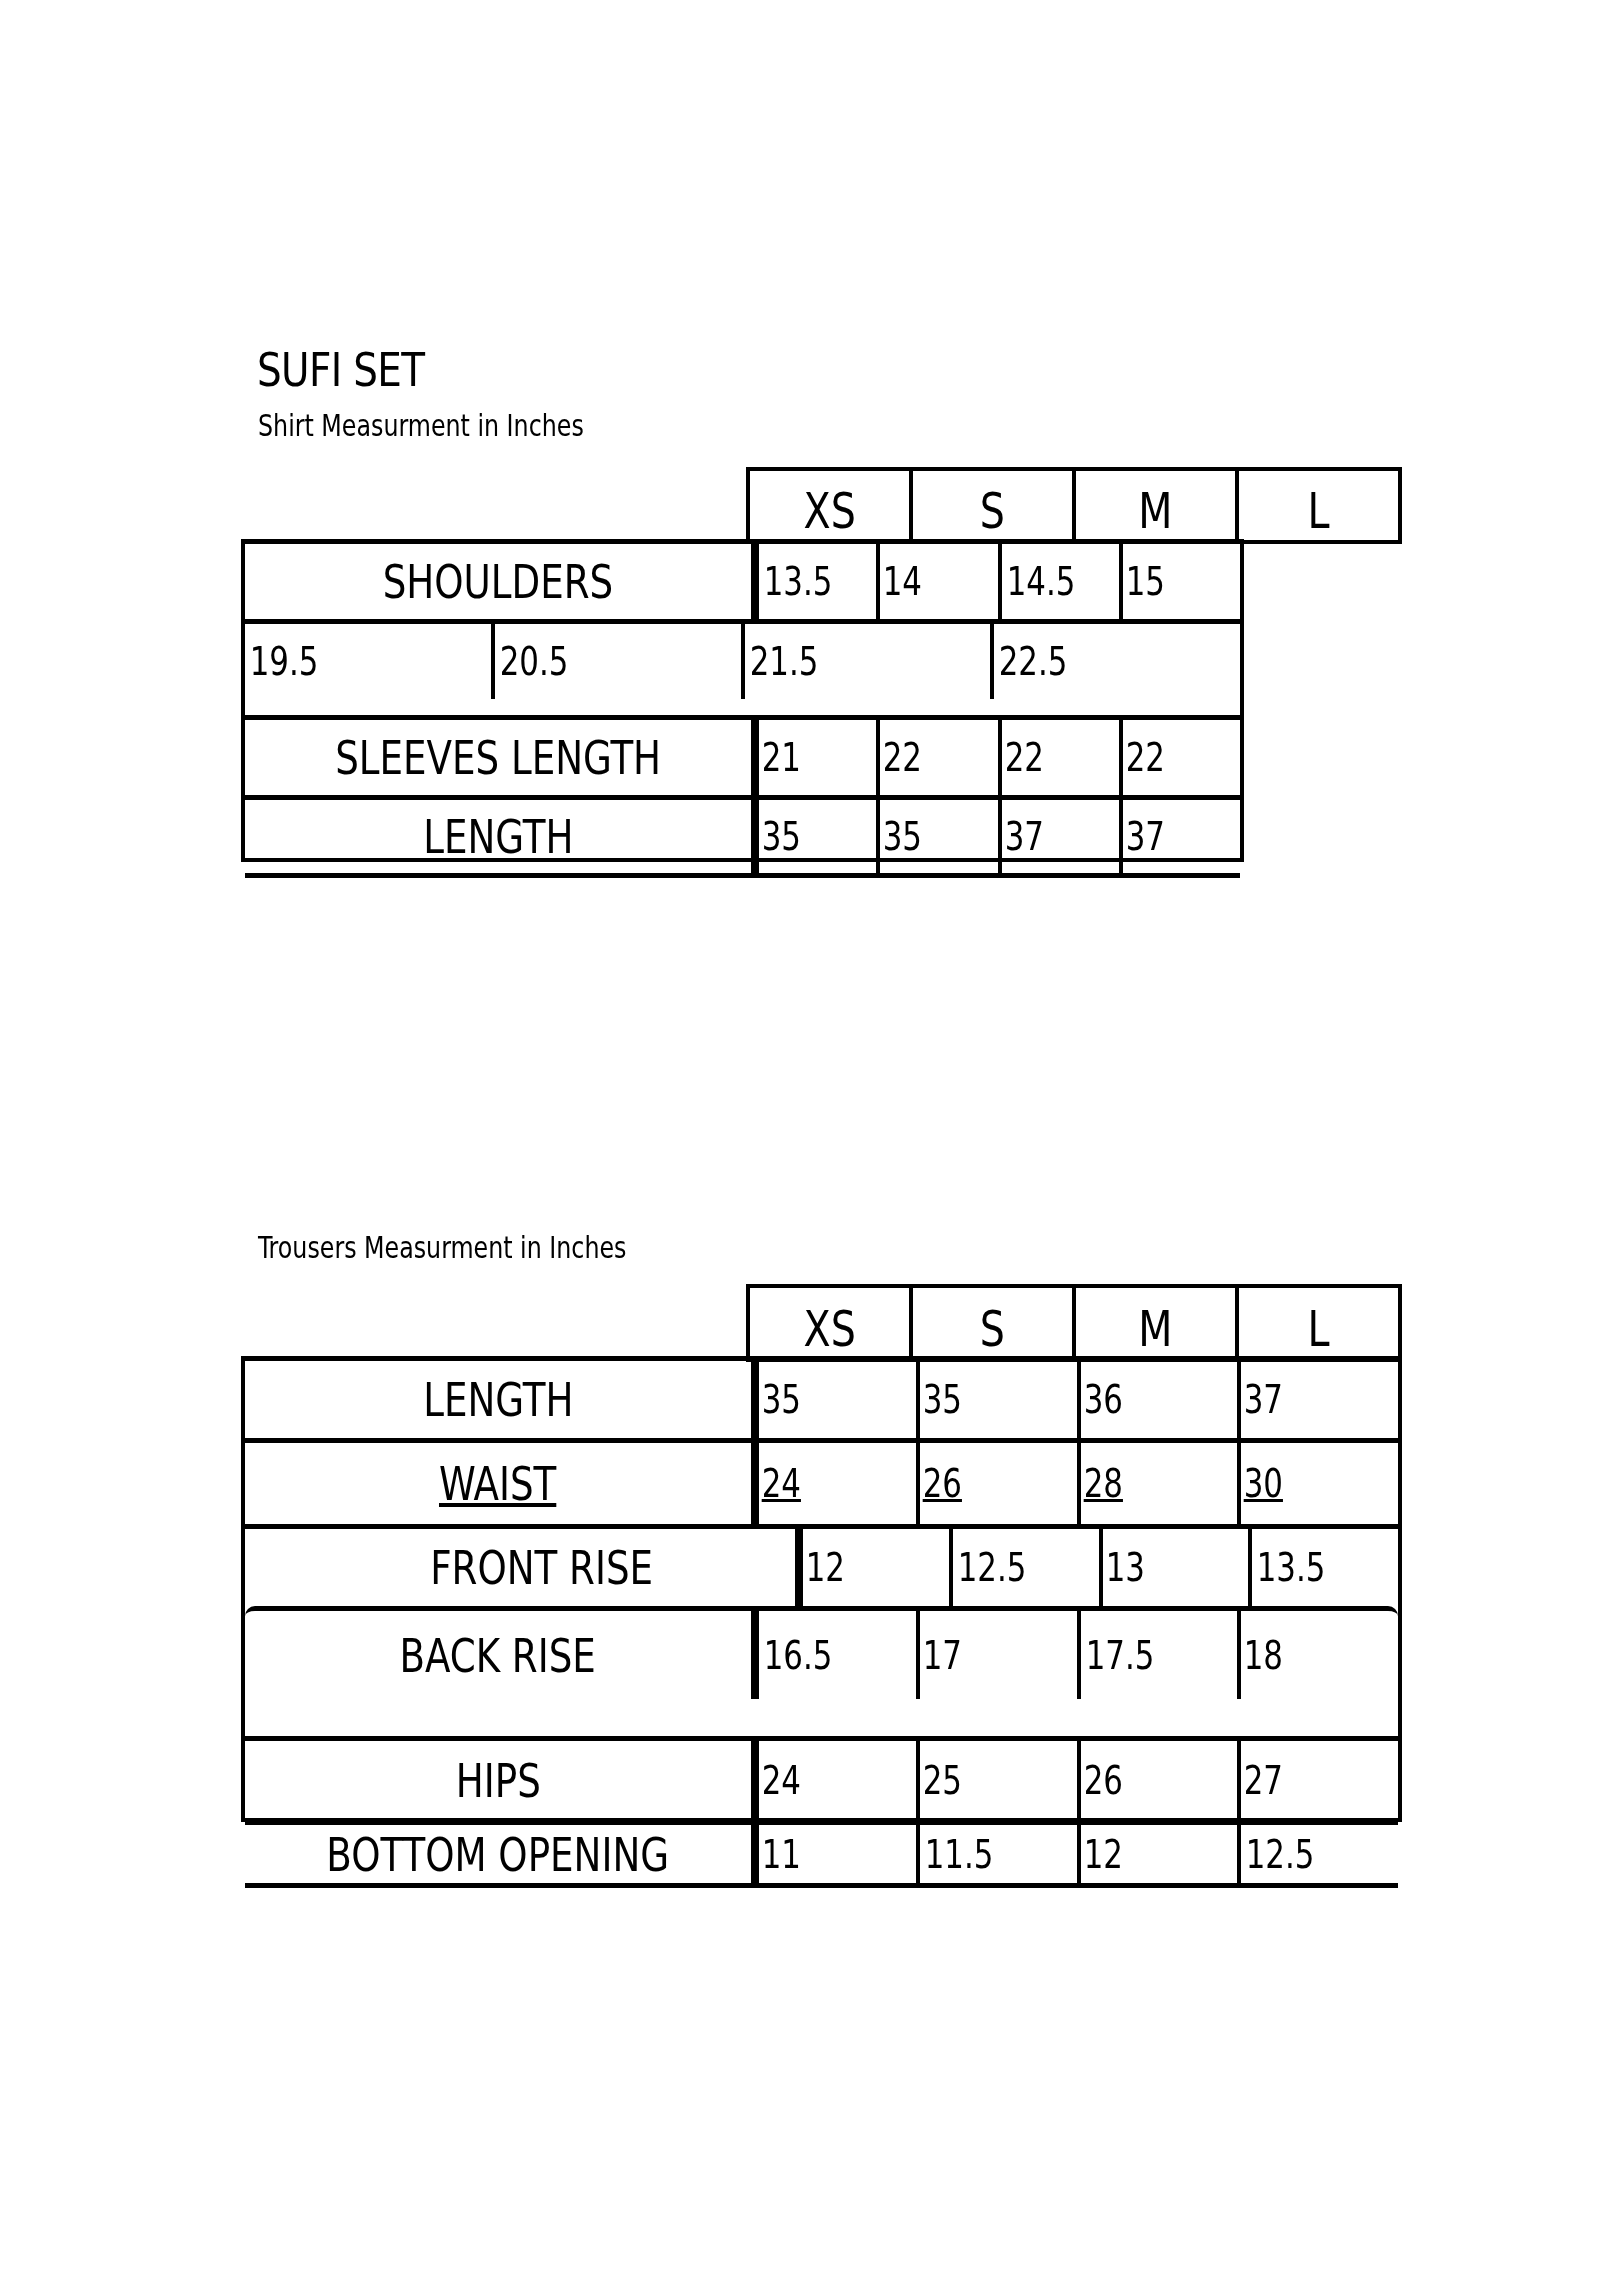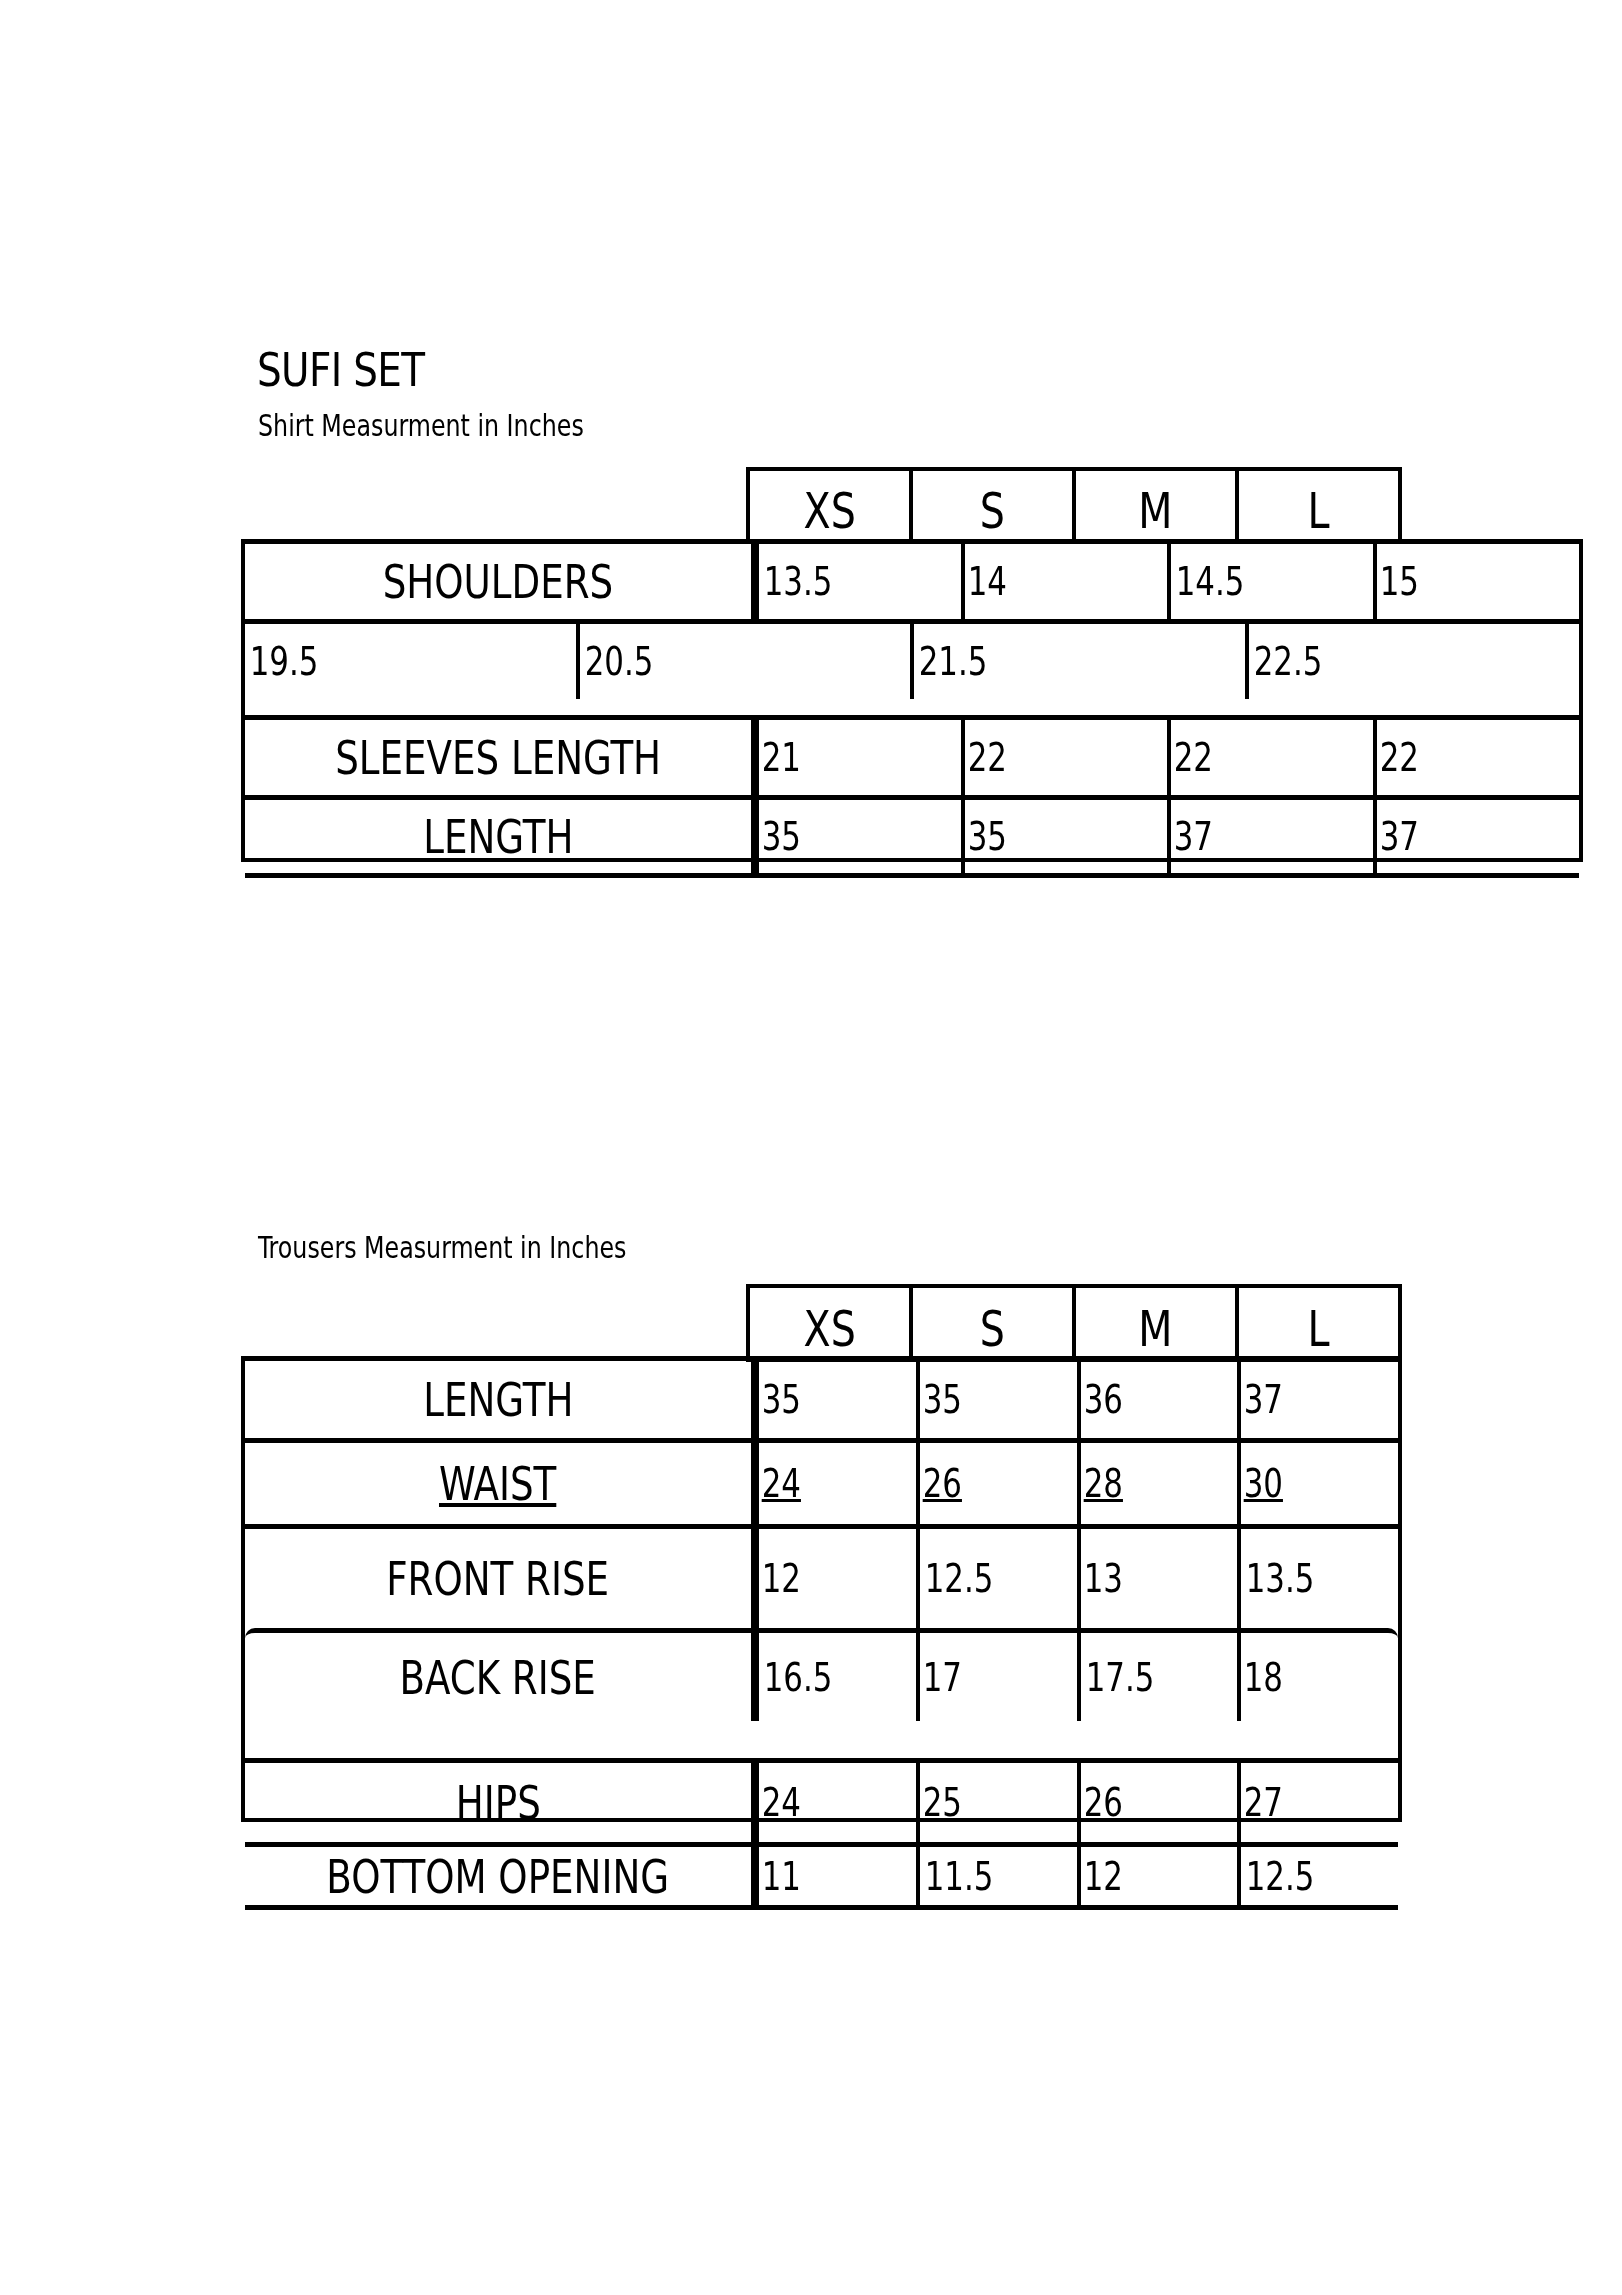--- a/index.html
+++ b/index.html
@@ -30,21 +30,21 @@
   <div class="c">
       <span class="sq">S</span>
     </div>
   <div class="c">
       <span class="sq">M</span>
     </div>
   <div class="c">
       <span class="sq">L</span>
     </div>
 </div>
-<div class="rows" style="left:241px; top:539px; width:1342px; height:323px;">
+<div class="rows" style="left:241px; top:539px; width:1003px; height:323px;">
   <div class="row" style="height:80px;">
     <div class="lbl" style="width:510px;">
         <span class="sq">SHOULDERS</span>
       </div>
     <div class="v">
         <span class="sq">13.5</span>
       </div>
     <div class="v">
         <span class="sq">14</span>
       </div>
@@ -150,21 +150,21 @@
     <div class="v">
         <span class="sq">26</span>
       </div>
     <div class="v">
         <span class="sq">28</span>
       </div>
     <div class="v">
         <span class="sq">30</span>
       </div>
   </div>
-  <div class="row" style="height:104px;">
+  <div class="row" style="height:82px;padding-left:44px;">
     <div class="lbl" style="width:510px;">
         <span class="sq">FRONT RISE</span>
       </div>
     <div class="v">
         <span class="sq">12</span>
       </div>
     <div class="v">
         <span class="sq">12.5</span>
       </div>
     <div class="v">

